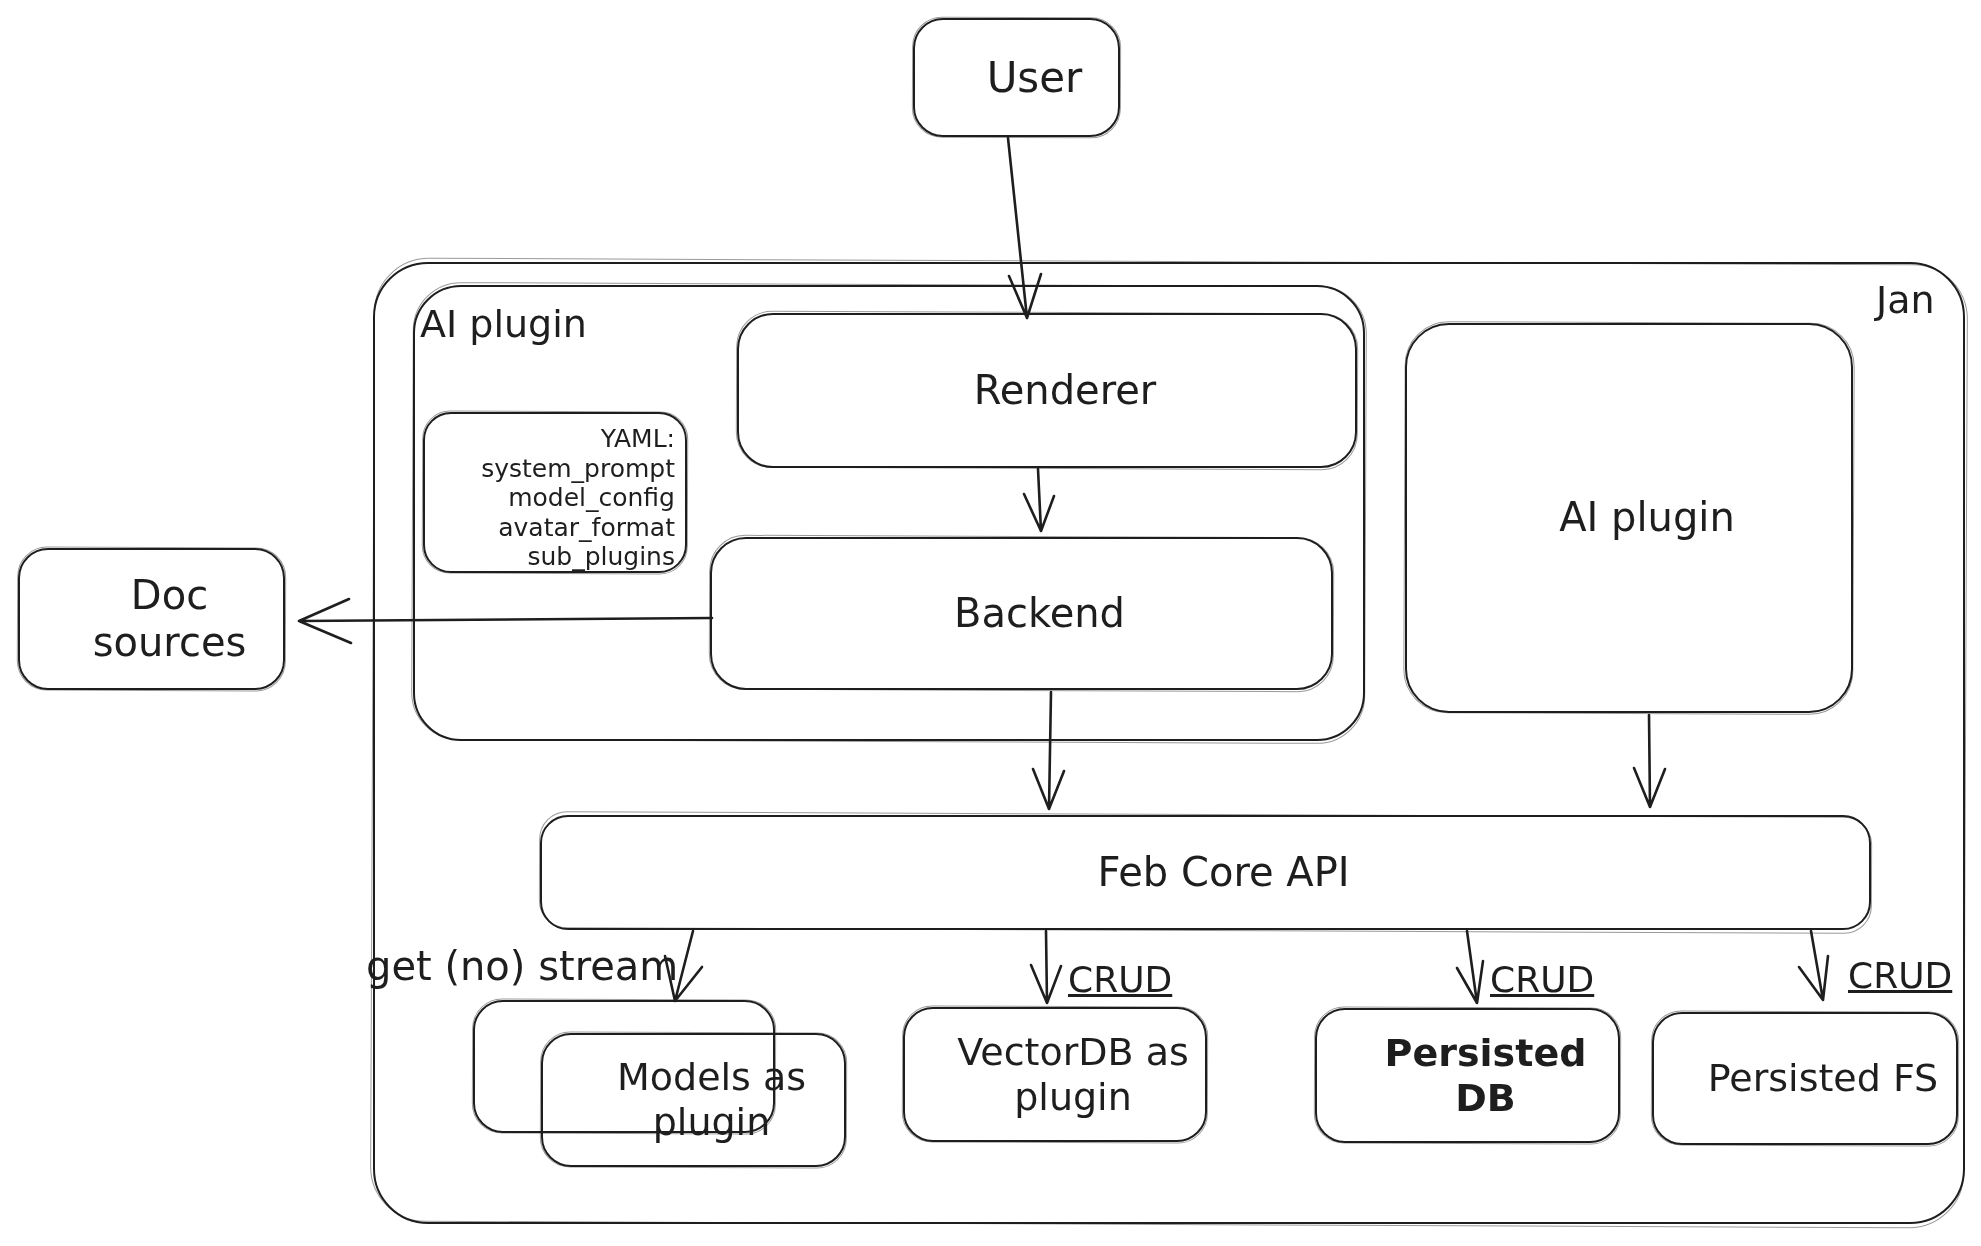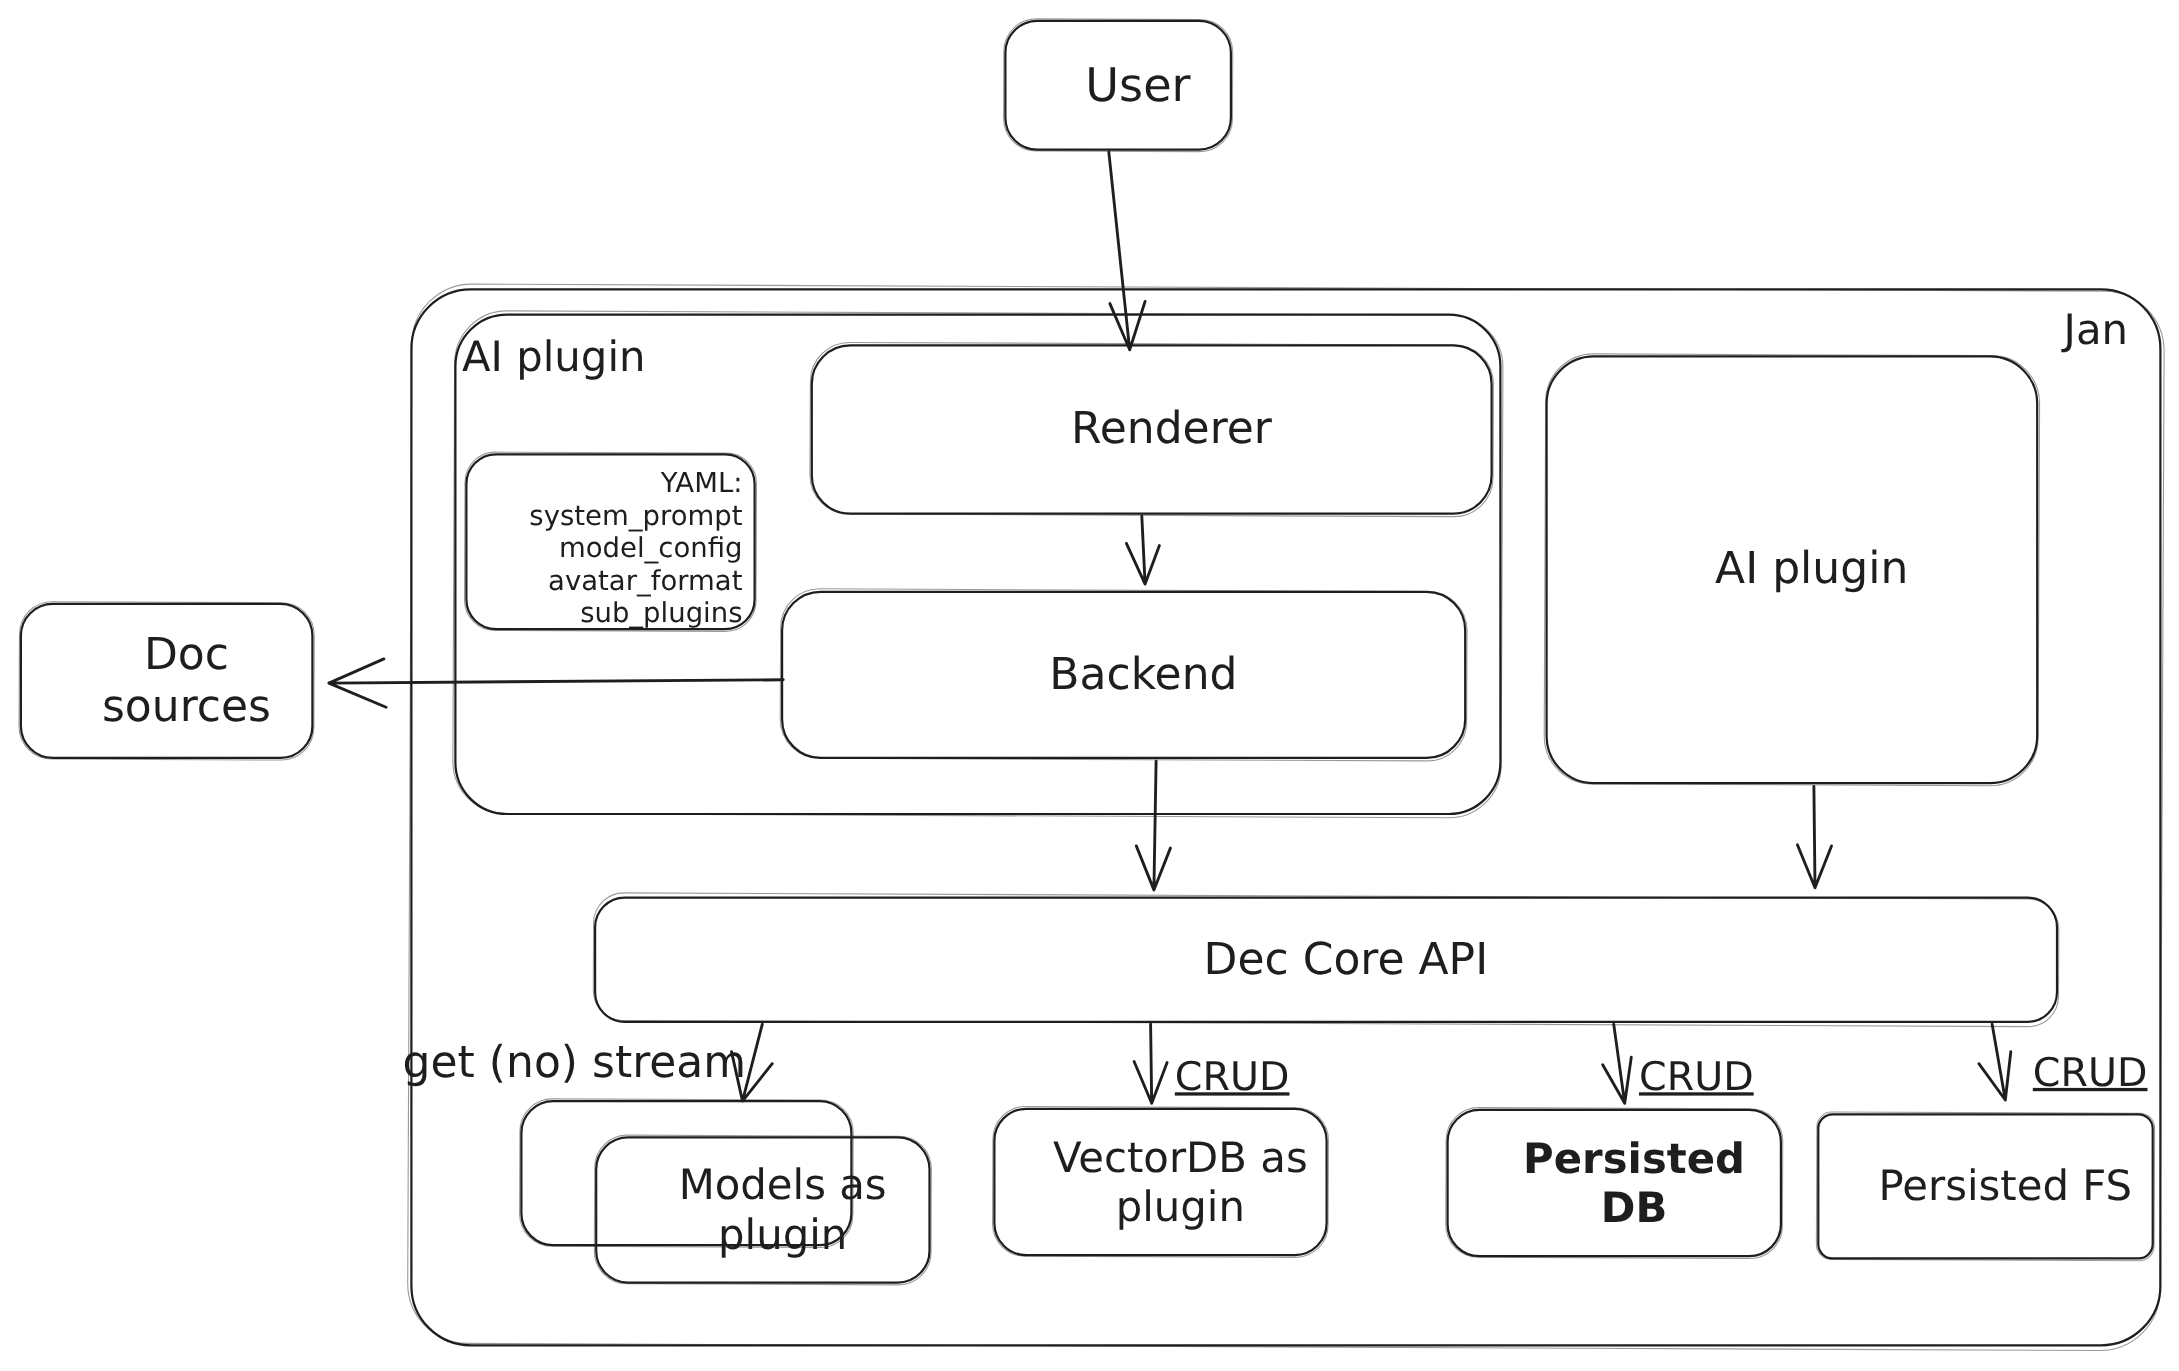--- a/index.html
+++ b/index.html
@@ -75,21 +75,21 @@
 
   <div class="box fs40" style="left:18px;top:548px;width:267px;height:142px;border-radius:30px;">
     <span class="t">Doc sources</span>
   </div>
 
   <div class="box fs40" style="left:1405px;top:323px;width:448px;height:390px;border-radius:44px;">
     <span class="t">AI plugin</span>
   </div>
 
   <div class="box fs40" style="left:540px;top:815px;width:1331px;height:115px;border-radius:28px;">
-    <span class="t">Dec Core API</span>
+    <span class="t">Feb Core API</span>
   </div>
 
   <span class="lbl fs40" style="left:366px;top:942px;">get (no) stream</span>
   <span class="lbl fs36" style="left:1068px;top:958px;">CRUD</span>
   <span class="lbl fs36" style="left:1490px;top:958px;">CRUD</span>
   <span class="lbl fs36" style="left:1848px;top:954px;">CRUD</span>
 
   <div class="box" style="left:473px;top:1000px;width:302px;height:133px;border-radius:30px;"></div>
   <div class="box fs38" style="left:541px;top:1033px;width:305px;height:134px;border-radius:30px;">
     <span class="t">Models as</span>
@@ -98,21 +98,21 @@
 
   <div class="box fs38" style="left:903px;top:1007px;width:304px;height:135px;border-radius:30px;">
     <span class="t">VectorDB as</span>
     <span class="t">plugin</span>
   </div>
 
   <div class="box fs38" style="left:1315px;top:1008px;width:305px;height:135px;border-radius:30px;font-weight:bold;">
     <span class="t">Persisted DB</span>
   </div>
 
-  <div class="box fs38" style="left:1652px;top:1012px;width:306px;height:133px;border-radius:14px;">
+  <div class="box fs38" style="left:1652px;top:1012px;width:306px;height:133px;border-radius:30px;">
     <span class="t">Persisted FS</span>
   </div>
 
   <svg class="arrows" width="1981" height="1246" viewBox="0 0 1981 1246" fill="none" stroke="#1e1e1e" stroke-width="2.6" stroke-linecap="round" stroke-linejoin="round">
     <path d="M1008,138 L1027,318 M1027,318 L1009,276 M1027,318 L1041,274"></path>
     <path d="M1038,469 L1041,531 M1041,531 L1024,494 M1041,531 L1054,496"></path>
     <path d="M712,618 L299,621 M299,621 L349,599 M299,621 L351,643"></path>
     <path d="M1051,692 L1049,809 M1049,809 L1033,769 M1049,809 L1064,771"></path>
     <path d="M1649,715 L1650,807 M1650,807 L1634,768 M1650,807 L1665,769"></path>
     <path d="M693,931 L675,1001 M675,1001 L702,967 M675,1001 L665,956"></path>

